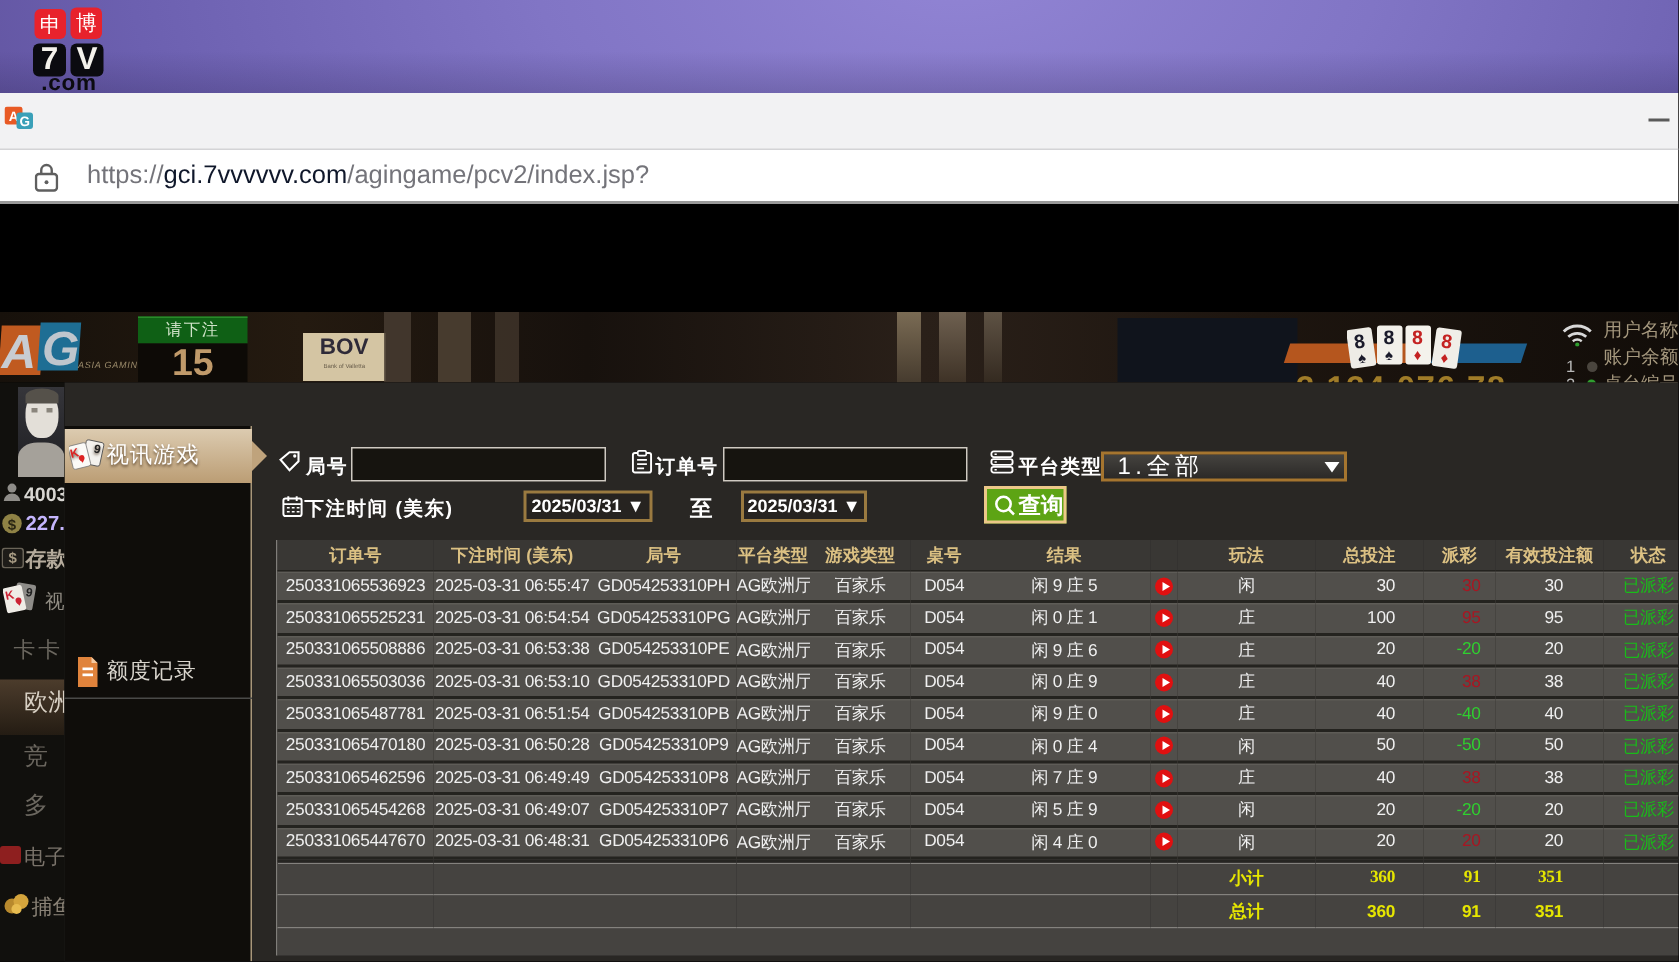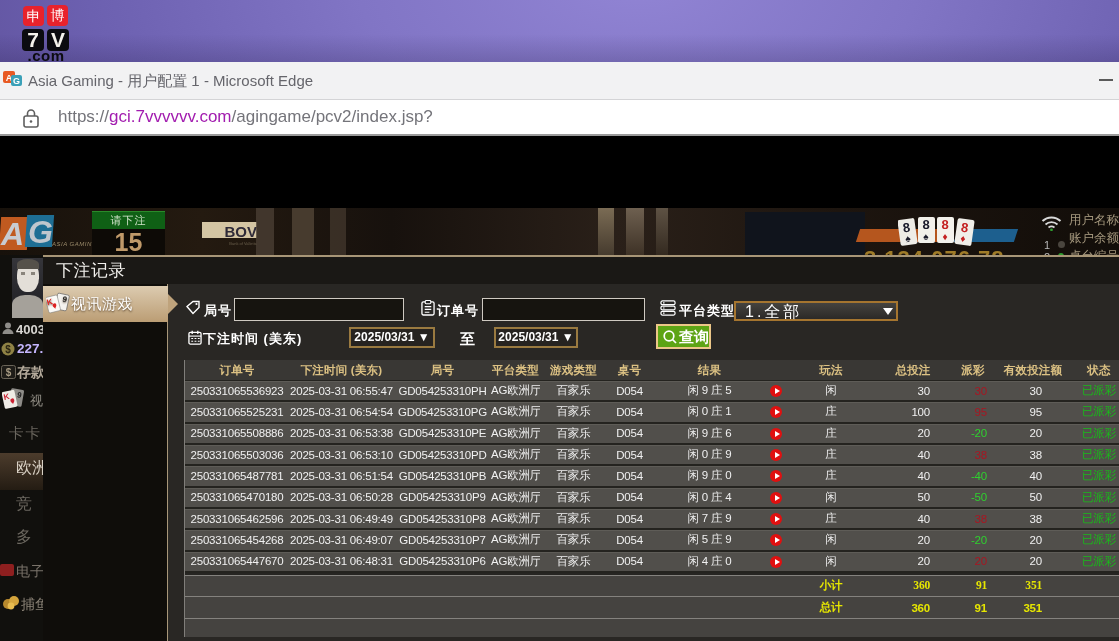--- a/index.html
+++ b/index.html
@@ -16,21 +16,21 @@
   .lg { position:absolute; border-radius:4px; text-align:center; }
 
   
   #edgebar { left:0; top:62px; width:1119px; height:38px; background:#f2f2f3; border-bottom:1px solid #d4d4d6; }
   #edgetitle { position:absolute; left:28px; top:10px; font-size:15px; color:#65656b; }
   #mindash { position:absolute; left:1099px; top:79px; width:14px; height:2px; background:#5a5a5a; }
 
   
   #addrbar { left:0; top:100px; width:1119px; height:36px; background:#fff; border-bottom:2px solid #9a9a9a; }
   #url { position:absolute; left:58px; top:7px; font-size:17px; color:#74747a; letter-spacing:0; }
-  #url b { color:#a21caf; font-weight:normal; }
+  #url b { color:#0f172a; font-weight:normal; }
 
   
   #strip { left:0; top:208px; width:1119px; height:47px; background:linear-gradient(90deg,#17110b 0%, #241a10 18%, #17110d 35%, #2a2019 55%, #1d150f 75%, #120d09 100%); overflow:hidden; }
 
   
   #leftbg { left:0; top:255px; width:43px; height:386px; background:#11100d; overflow:hidden; }
   #leftbg div { white-space:nowrap; }
 
   
   #modal { left:43px; top:255px; width:1076px; height:386px; background:#292724; overflow:hidden; }
@@ -82,42 +82,41 @@
   <div class="navitem" style="left:624px; color:#e5d34f;">优惠</div>
 </div>
 
 <div class="abs" id="edgebar">
   <svg class="abs" style="left:3px; top:9px;" width="20" height="17" viewBox="0 0 20 17">
     <rect x="0" y="0" width="12" height="12" rx="2" fill="#e85a24"></rect>
     <text x="6" y="9.5" font-size="9" font-weight="bold" fill="#fff" text-anchor="middle">A</text>
     <rect x="8" y="4" width="11" height="11" rx="2" fill="#3aa0b8"></rect>
     <text x="13.5" y="13" font-size="9" font-weight="bold" fill="#fff" text-anchor="middle">G</text>
   </svg>
-  <div id="edgetitle">Asia Gaming - 用户配置 1 - Microsoft Edge</div>
 </div>
 <div class="abs" id="mindash"></div>
 
 <div class="abs" id="addrbar">
   <svg class="abs" style="left:23px; top:8px;" width="16" height="20" viewBox="0 0 16 20">
     <rect x="1" y="8" width="14" height="11" rx="2" fill="none" stroke="#5f5f5f" stroke-width="1.6"></rect>
     <path d="M4.5 8 V5.5 a3.5 3.5 0 0 1 7 0 V8" fill="none" stroke="#5f5f5f" stroke-width="1.6"></path>
     <circle cx="8" cy="13.5" r="1.3" fill="#5f5f5f"></circle>
   </svg>
   <div id="url">https://<b>gci.7vvvvvv.com</b>/agingame/pcv2/index.jsp?</div>
 </div>
 
 <div class="abs" id="strip">
   <div class="abs" style="left:0; top:9px; width:28px; height:33px; background:#c05a20; transform:skewX(-4deg);"></div>
   <div class="abs" style="left:1px; top:8px; color:#c8ccd2; font-size:32px; font-weight:bold; font-style:italic;">A</div>
   <div class="abs" style="left:26px; top:7px; width:27px; height:32px; background:#1e6e94; transform:skewX(-4deg);"></div>
   <div class="abs" style="left:28px; top:6px; color:#bfc6cd; font-size:32px; font-weight:bold; font-style:italic;">G</div>
   <div class="abs" style="left:52px; top:33px; color:#9a8a6a; font-size:6px; font-style:italic; letter-spacing:0.5px;">ASIA GAMING</div>
   <div class="abs" style="left:92px; top:3px; width:73px; height:18px; background:#0f6015; border-top:1px solid #2a8a2a; color:#cfe2c8; font-size:11px; text-align:center; line-height:17px; letter-spacing:1px;">请下注</div>
   <div class="abs" style="left:92px; top:21px; width:73px; height:26px; background:#0d0a06; color:#c09a6a; font-size:25px; font-weight:bold; text-align:center; line-height:26px;">15</div>
-  <div class="abs" style="left:202px; top:14px; width:55px; height:16px; background:#d4c5a3; color:#2e2a38; font-size:15px; font-weight:bold; text-align:right; line-height:20px;">BOV<div style="font-size:4px; font-weight:normal; line-height:4px; color:#6a5f4c;">Bank of Valletta</div></div>
+  <div class="abs" style="left:202px; top:14px; width:55px; height:32px; background:#d4c5a3; color:#2e2a38; font-size:15px; font-weight:bold; text-align:center; line-height:20px;">BOV<div style="font-size:4px; font-weight:normal; line-height:4px; color:#6a5f4c;">Bank of Valletta</div></div>
   <div class="abs" style="left:256px; top:0; width:18px; height:47px; background:#4a3f33; opacity:.8;"></div>
   <div class="abs" style="left:292px; top:0; width:22px; height:47px; background:#55483a; opacity:.75;"></div>
   <div class="abs" style="left:330px; top:0; width:16px; height:47px; background:#4a3e32; opacity:.65;"></div>
   <div class="abs" style="left:598px; top:0; width:16px; height:47px; background:linear-gradient(#7a6b54,#463b2e);"></div>
   <div class="abs" style="left:626px; top:0; width:18px; height:47px; background:linear-gradient(#6e6050,#3e3226);"></div>
   <div class="abs" style="left:656px; top:0; width:12px; height:47px; background:linear-gradient(#5e5244,#342a20);"></div>
   <div class="abs" style="left:745px; top:4px; width:120px; height:43px; background:#10141c;"></div>
 
   <div class="abs" style="left:858px; top:21px; width:85px; height:13px; background:#b5561e; transform:skewX(-18deg);"></div>
   <div class="abs" style="left:956px; top:21px; width:60px; height:13px; background:#1d5f8e; transform:skewX(-18deg);"></div>
@@ -201,31 +200,39 @@
   <div class="abs" style="left:16px; top:308px; color:#7a736a; font-size:14px;">电子</div>
   <svg class="abs" style="left:2px; top:339px;" width="18" height="16" viewBox="0 0 18 16">
       <circle cx="6" cy="10" r="5" fill="#b8892d"></circle>
       <circle cx="12" cy="7" r="5" fill="#d4a43c"></circle>
       <circle cx="9" cy="12" r="3.4" fill="#e8bc50"></circle>
     </svg>
   <div class="abs" style="left:21px; top:341px; color:#8a8276; font-size:14px;">捕鱼</div>
 </div>
 
 <div class="abs" id="modal">
-  <div id="mtitle">下注记录</div>
   <div id="mmenu"></div>
   <div id="msel">
       <span style="position:absolute; left:28px;">视讯游戏</span>
     <svg class="mic" style="position:absolute; left:3px; top:6px;" width="24" height="24" viewBox="0 0 24 24">
       <rect x="10" y="2" width="12" height="16" rx="1.5" fill="#f4f2ee" stroke="#555" stroke-width="0.6" transform="rotate(12 16 10)"></rect>
       <text x="18.5" y="9.5" font-size="8" font-weight="bold" fill="#222" transform="rotate(12 16 10)" text-anchor="middle">9</text>
       <rect x="1" y="4" width="12" height="16" rx="1.5" fill="#fbfaf7" stroke="#777" stroke-width="0.5" transform="rotate(-14 7 12)"></rect>
       <text x="4.5" y="12" font-size="8" font-weight="bold" fill="#d22" transform="rotate(-14 7 12)" text-anchor="middle">K</text>
       <path d="M6.2 13.6 a1.9 1.9 0 0 1 3.8 0 c0 1.8 -1.9 2.4 -1.9 3.8 c0 -1.4 -1.9 -2 -1.9 -3.8 Z" fill="#d22" transform="rotate(-14 7 12)"></path>
     </svg>
+  </div>
+  <div class="mitem" style="top:175px; border-bottom:1px solid #4a4a48;">
+    <svg class="mic" viewBox="0 0 24 24">
+        <path d="M6 2 h9 l4 4 v16 h-13 Z" fill="#e0833c"></path>
+        <path d="M15 2 l4 4 h-4 Z" fill="#f2c9a2"></path>
+        <rect x="9" y="9" width="7" height="1.8" fill="#fff"></rect>
+        <rect x="9" y="13" width="7" height="1.8" fill="#fff"></rect>
+      </svg>
+    <span>额度记录</span>
   </div>
 
   <svg class="abs" style="left:143px; top:45px;" width="15" height="15" viewBox="0 0 15 14">
     <path d="M1 6 L7 1 h6 v6 l-6 6 Z" fill="none" stroke="#fff" stroke-width="1.4" transform="rotate(0)"></path>
     <circle cx="10.5" cy="3.5" r="1.1" fill="#fff"></circle>
   </svg>
   <div class="flabel" style="left:161px; top:47px;">局号</div>
   <div class="finput" style="left:191px; top:43px; width:170px; height:23px;"></div>
   <svg class="abs" style="left:378px; top:45px;" width="14" height="16" viewBox="0 0 15 17">
     <rect x="1" y="2" width="13" height="14" rx="1.5" fill="none" stroke="#fff" stroke-width="1.4"></rect>

